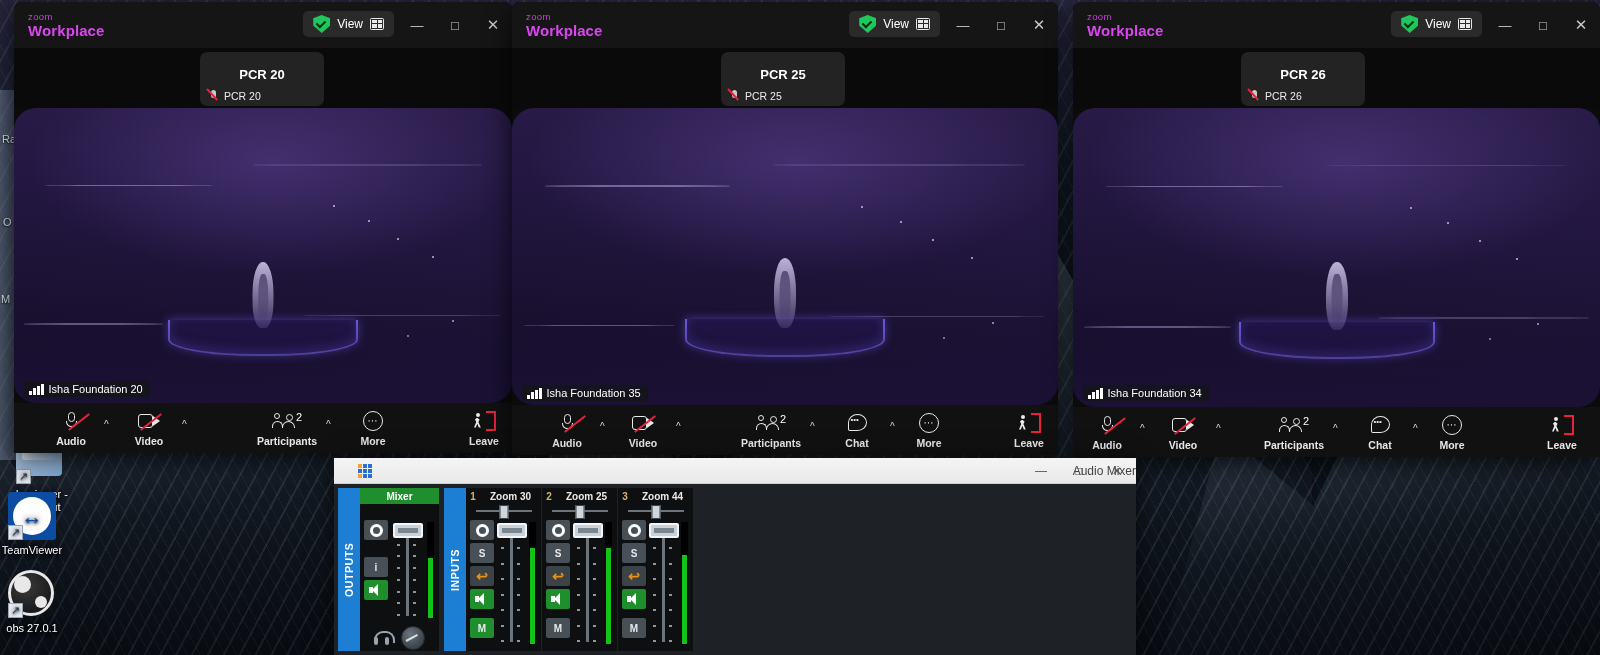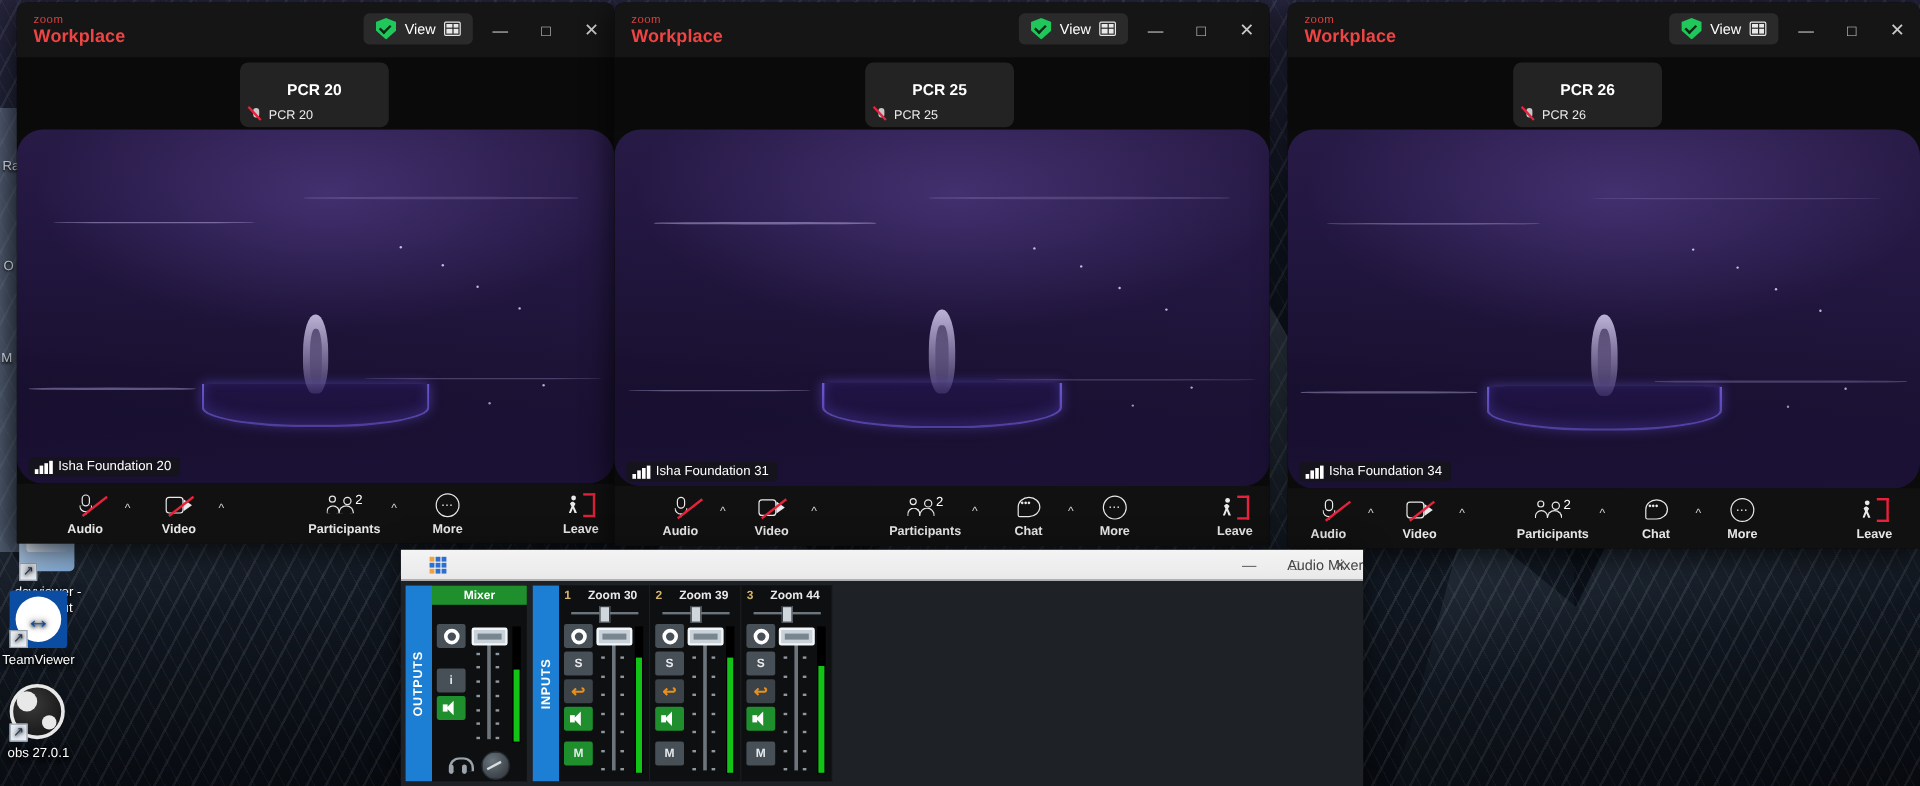--- a/index.html
+++ b/index.html
@@ -81,21 +81,21 @@
   .zwin {
     position: absolute; background: #0b0b0b;
     border-radius: 8px 8px 0 0; overflow: hidden;
     box-shadow: 0 6px 26px rgba(0,0,0,.75);
     display: flex; flex-direction: column;
   }
   .ztitle {
     height: 46px; background: #151515; flex: 0 0 46px;
     display: flex; align-items: center; padding-left: 14px; position: relative;
   }
-  .zbrand { color: #ef4444; line-height: 1; }
+  .zbrand { color: #d946ef; line-height: 1; }
   .zbrand .b1 { font-size: 9.5px; letter-spacing: .4px; opacity: .9; display: block; }
   .zbrand .b2 { font-size: 15px; font-weight: bold; display: block; margin-top: 2px; letter-spacing: .1px; }
   .zview {
     position: absolute; right: 118px; top: 9px; height: 26px;
     background: #2a2a2a; border-radius: 5px; display: flex; align-items: center;
     gap: 7px; padding: 0 10px;
   }
   .shield {
     width: 17px; height: 18px; background: #20c75a; position: relative;
     clip-path: polygon(50% 0%, 100% 18%, 100% 58%, 50% 100%, 0% 58%, 0% 18%);
@@ -541,21 +541,21 @@
         </div>
         <div class="water"></div>
       </div>
       <div class="conn" style="bottom:4px;">
         <span class="bars">
             <i></i>
             <i></i>
             <i></i>
             <i></i>
           </span>
-        <span>Isha Foundation 31</span>
+        <span>Isha Foundation 35</span>
       </div>
     </div>
 
     <div class="ztool">
       <div class="tgrp" style="left:28px;">
         <div class="tbtn">
           <div class="ic">
               <span class="mic-ic">
                 <i class="cap"></i>
                 <i class="arc"></i>
@@ -643,21 +643,21 @@
           </span>
       </div>
       <div class="wbtns">
         <div class="wbtn">—</div>
         <div class="wbtn">□</div>
         <div class="wbtn close">✕</div>
       </div>
     </div>
 
     <div class="zstrip">
-      <div class="thumb" style="left:188px;">
+      <div class="thumb" style="left:168px;">
         <div class="tname">PCR 26</div>
         <div class="tfoot">
           <span class="mic-off"></span>
           <span class="tlabel">PCR 26</span>
         </div>
       </div>
     </div>
 
     <div class="zvideo">
       <div class="lake">
@@ -893,21 +893,21 @@
             </div>
             <div class="meter">
                 <i style="height:78%"></i>
               </div>
           </div>
         </div>
 
         <div class="chan">
           <div class="chan-hd">
             <span class="hnum">2</span>
-            <span class="hname">Zoom 39</span>
+            <span class="hname">Zoom 25</span>
           </div>
           <div class="panrow">
               <span class="pan"></span>
             </div>
           <div class="chanmain">
             <div class="btncol">
               <div class="mbtn">
                   <span class="gear"></span>
                 </div>
               <div class="mbtn">S</div>

